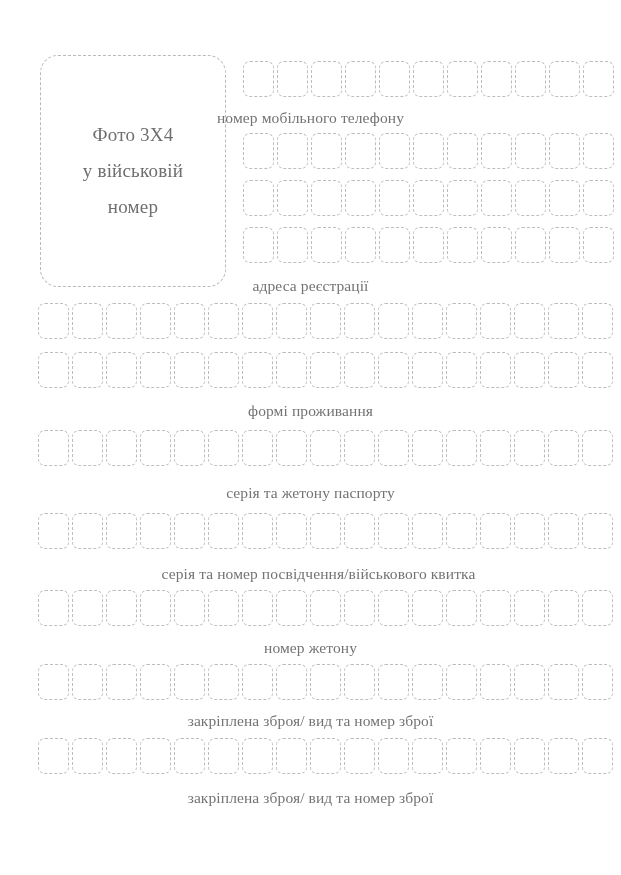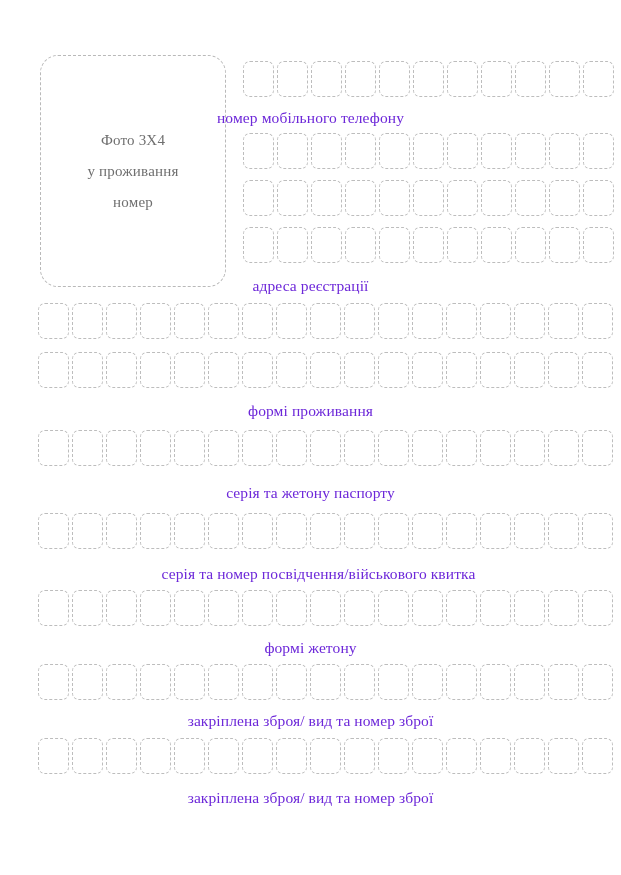--- a/index.html
+++ b/index.html
@@ -33,21 +33,21 @@
     border: 1px dashed #b9b9b9;
     border-radius: 18px;
     box-sizing: border-box;
     display: flex;
     flex-direction: column;
     align-items: center;
     justify-content: center;
     gap: 14px;
   }
   .photo-box .line {
-    font-size: 15px;
+    font-size: 19px;
     color: #6f6f6f;
     letter-spacing: 0.2px;
   }
 
   
   .cell-row {
     position: absolute;
     display: flex;
     gap: 3px;
   }
@@ -57,36 +57,36 @@
     border: 1px dashed #bdbdbd;
     border-radius: 7px;
     box-sizing: border-box;
     background: #fff;
   }
   .caption {
     position: absolute;
     width: 100%;
     text-align: center;
     font-size: 15.5px;
-    color: #6d28d9;
+    color: #737373;
     letter-spacing: 0.1px;
   }
   .caption.right-block {
     left: 0;
     width: 621px;
   }
 </style>
 </head>
 <body>
 
 <div class="page">
 
   <div class="photo-box">
     <div class="line">Фото 3Х4</div>
-    <div class="line">у проживання</div>
+    <div class="line">у військовій</div>
     <div class="line">номер</div>
   </div>
 
   <div class="cell-row" style="left:243px; top:61px;">
       <div class="cell"></div>
       <div class="cell"></div>
       <div class="cell"></div>
       <div class="cell"></div>
       <div class="cell"></div>
       <div class="cell"></div>
@@ -234,21 +234,21 @@
       <div class="cell"></div>
       <div class="cell"></div>
       <div class="cell"></div>
       <div class="cell"></div>
       <div class="cell"></div>
       <div class="cell"></div>
       <div class="cell"></div>
       <div class="cell"></div>
     </div>
 
-  <div class="caption" style="top:639px;">формі жетону</div>
+  <div class="caption" style="top:639px;">номер жетону</div>
   <div class="cell-row" style="left:38px; top:664px;">
       <div class="cell"></div>
       <div class="cell"></div>
       <div class="cell"></div>
       <div class="cell"></div>
       <div class="cell"></div>
       <div class="cell"></div>
       <div class="cell"></div>
       <div class="cell"></div>
       <div class="cell"></div>

